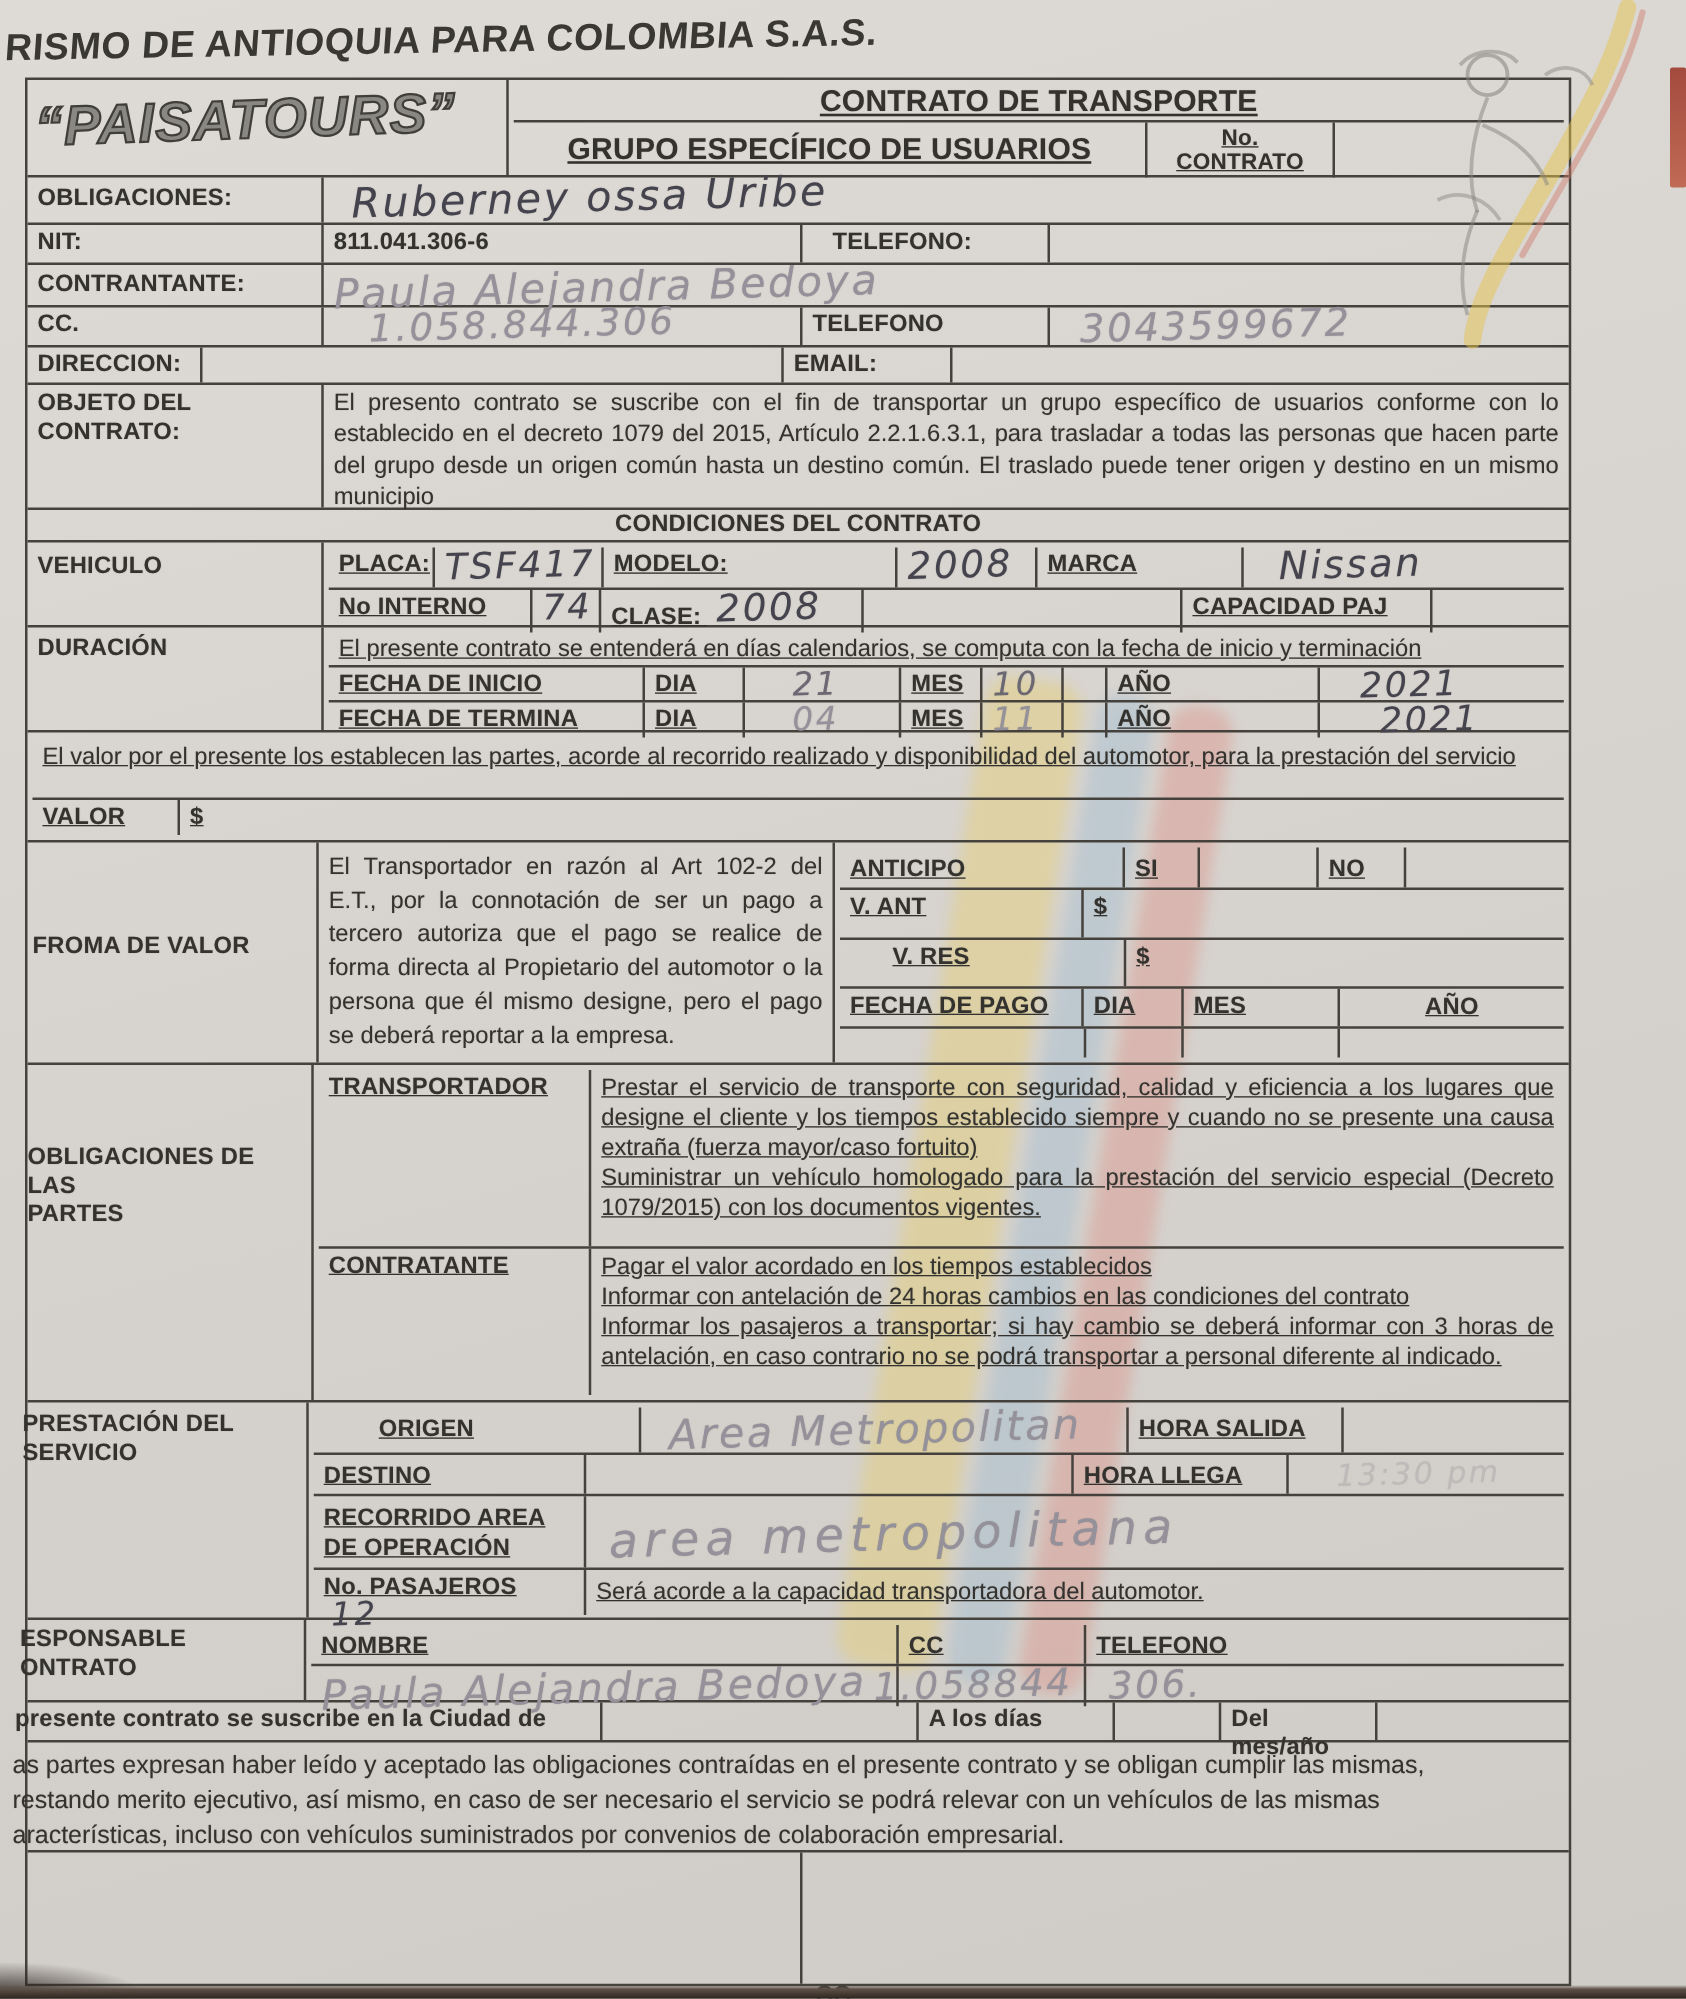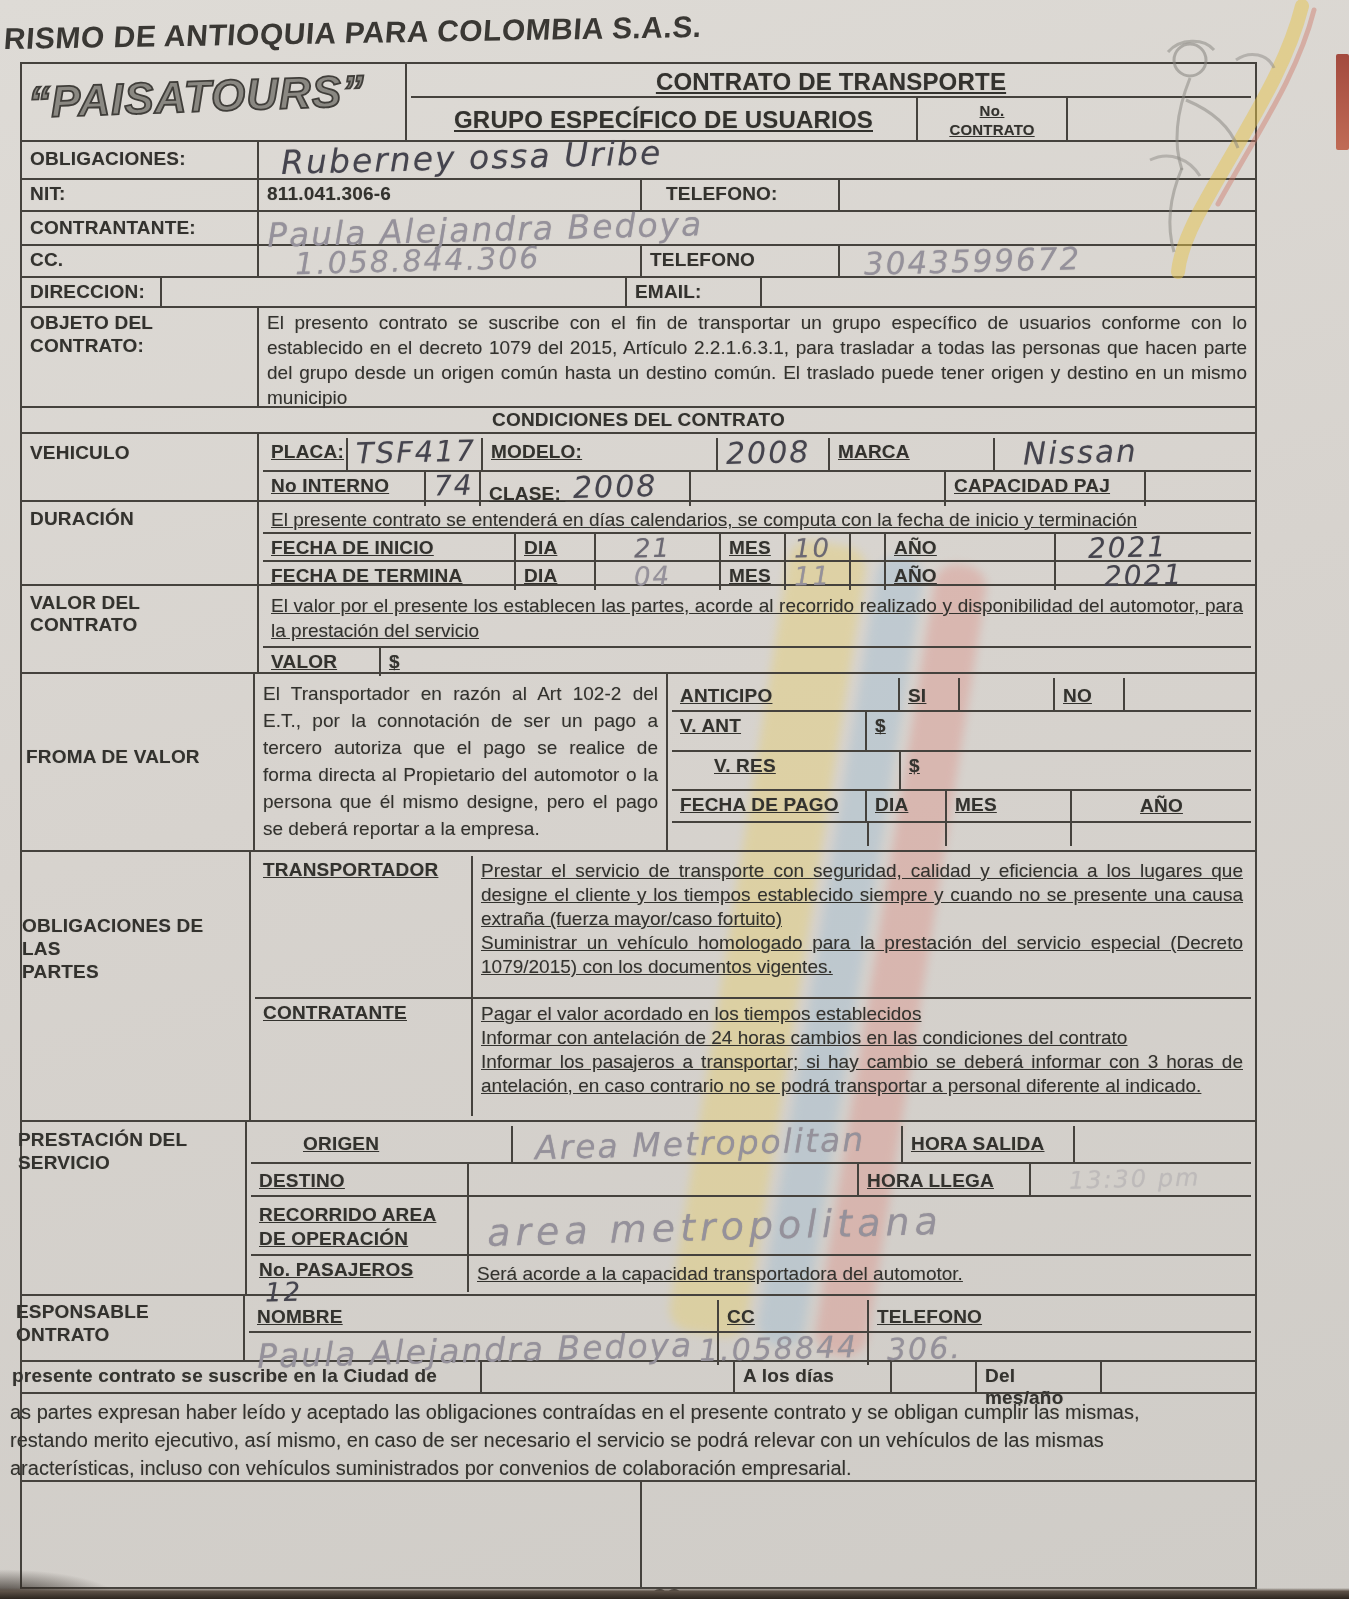--- a/index.html
+++ b/index.html
@@ -62,21 +62,21 @@
       </div>
       <div class="cl col" style="flex:1;">
         <div class="ct" style="height:36px;border-bottom:2px solid var(--ln);">
           <span class="lb t24">CONTRATO DE TRANSPORTE</span>
         </div>
         <div style="display:flex;flex:1;">
           <div class="c ct" style="flex:1;">
             <span class="lb t24">GRUPO ESPECÍFICO DE USUARIOS</span>
           </div>
           <div class="c ct" style="width:150px;">
-            <span class="lb pre" style="font-size:15px;line-height:19px;">No.
+            <span class="lb pre" style="font-size:18px;line-height:19px;">No.
 CONTRATO</span>
           </div>
           <div class="cl" style="width:183px;"></div>
         </div>
       </div>
     </div>
 
     <div class="r" style="height:38px;">
       <div class="c lb" style="width:237px;padding-top:6px;">OBLIGACIONES:</div>
       <div class="cl" style="flex:1;">
@@ -182,21 +182,20 @@
           <div class="c lb" style="width:65px;">MES</div>
           <div class="c" style="width:65px;"><span class="pencil" style="font-size:26px;top:-2px;">11</span></div>
           <div class="c" style="width:35px;"></div>
           <div class="c lb" style="width:170px;">AÑO</div>
           <div class="cl" style="flex:1;"><span class="pen" style="font-size:28px;margin-left:40px;top:-3px;">2021</span></div>
         </div>
       </div>
     </div>
 
     <div class="r" style="height:88px;">
-      <div class="c lb" style="width:237px;padding-top:6px;">VALOR DEL CONTRATO</div>
       <div class="cl col" style="flex:1;">
         <div class="r" style="height:58px;">
           <div class="cl txt j" style="flex:1;">El valor por el presente los establecen las partes, acorde al recorrido realizado y disponibilidad del automotor, para la prestación del servicio</div>
         </div>
         <div class="r nb" style="height:30px;">
           <div class="c lb" style="width:118px;">VALOR</div>
           <div class="cl lb" style="flex:1;">$</div>
         </div>
       </div>
     </div>

